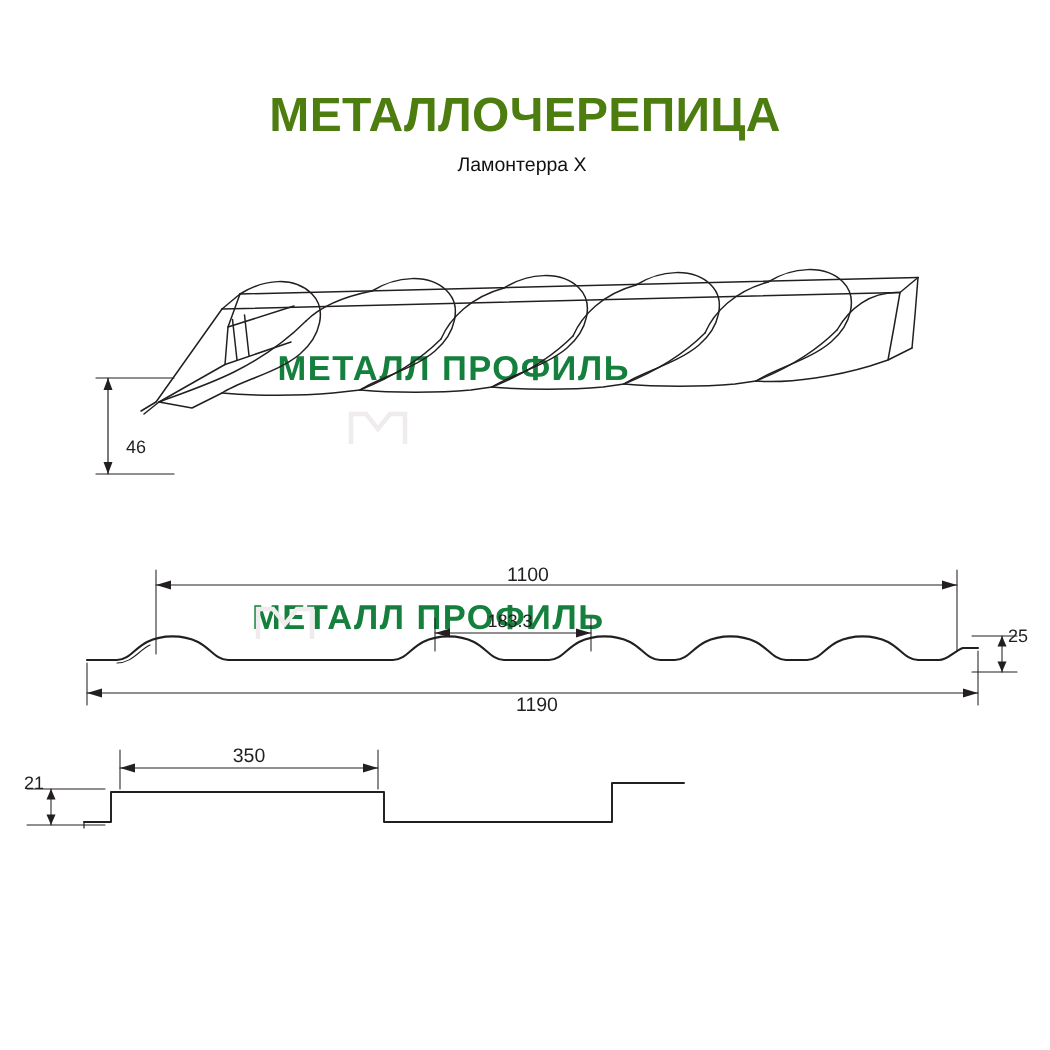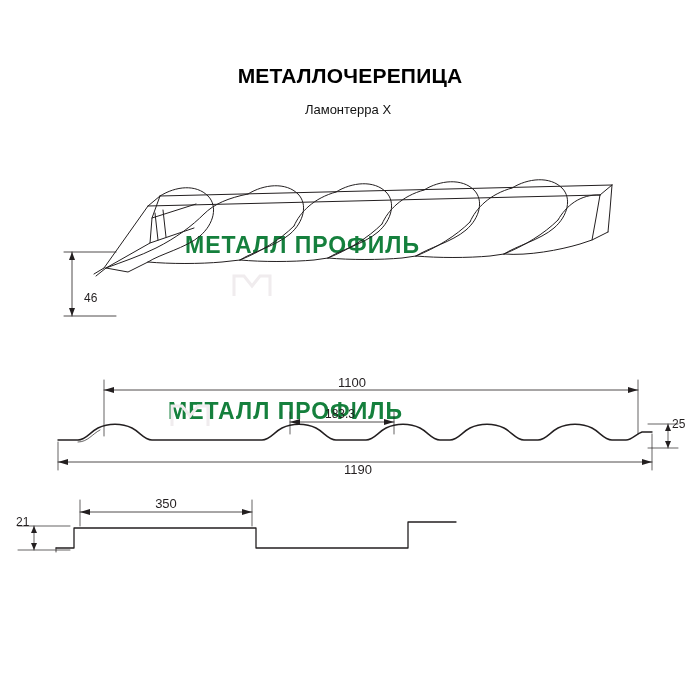--- a/index.html
+++ b/index.html
@@ -23,24 +23,24 @@
     height: 700px;
   }
   .title-block {
     position: absolute;
     left: 0;
     top: 60px;
     width: 700px;
     text-align: center;
   }
   .title {
-    font-size: 21px;
+    font-size: 32px;
     font-weight: bold;
     letter-spacing: 0.2px;
-    color: #000000;
+    color: #4d7c0f;
     margin: 0;
     line-height: 32px;
   }
   .subtitle {
     font-size: 13px;
     font-weight: normal;
     color: #111111;
     margin: 10px 4px 0 0;
     line-height: 15px;
   }

